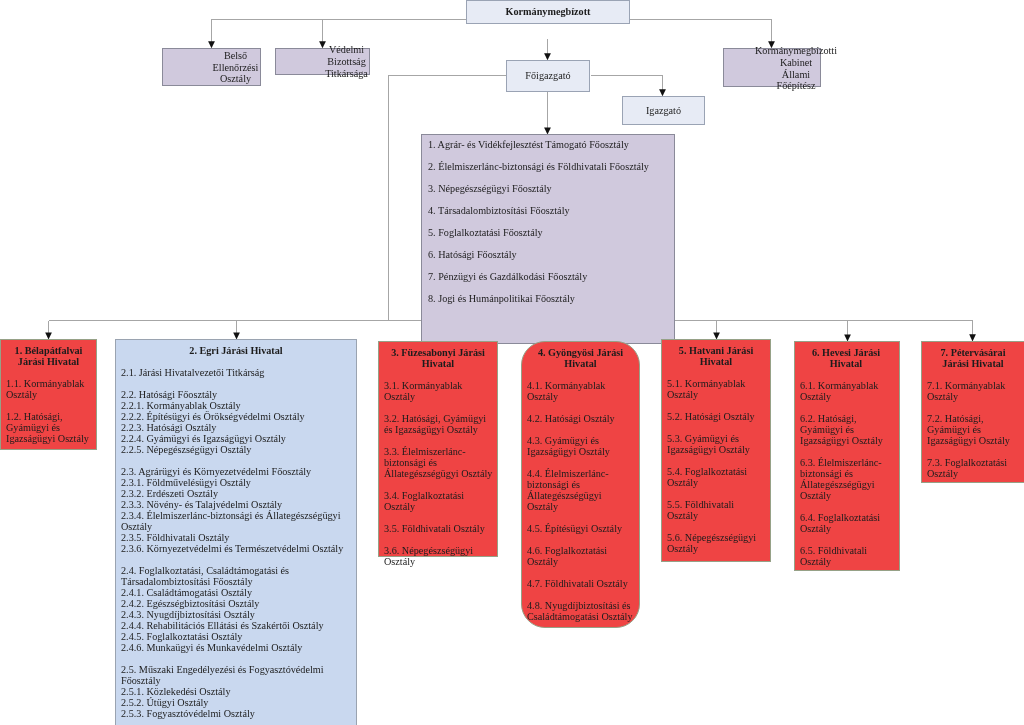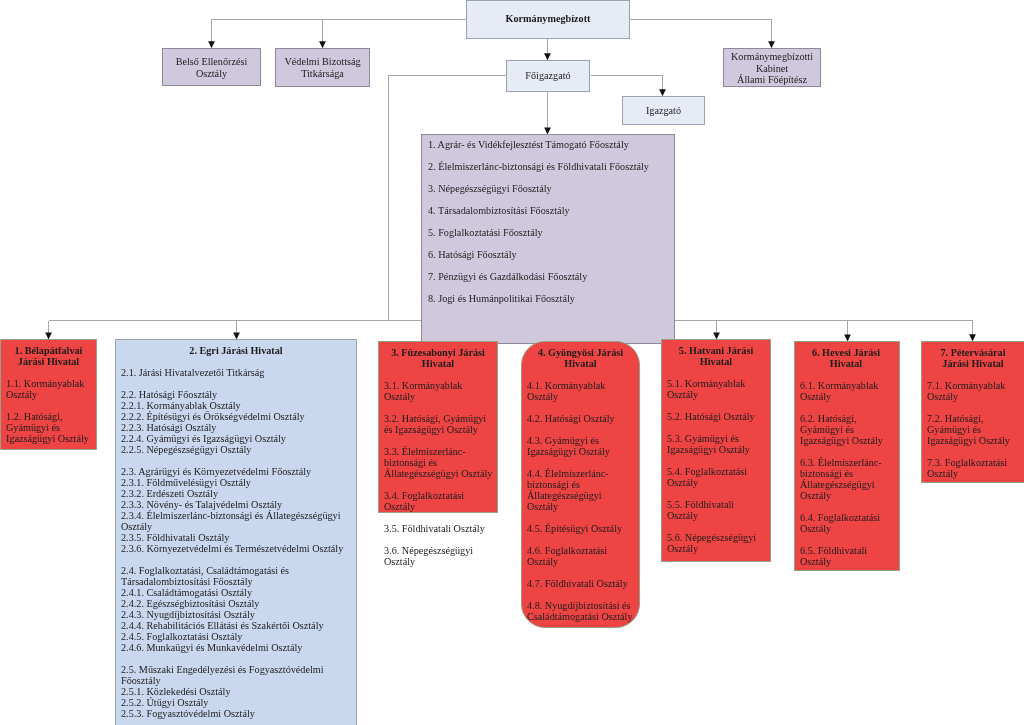--- a/index.html
+++ b/index.html
@@ -4,21 +4,21 @@
 <title>Szervezeti abra</title>
 <style>
   html,body{margin:0;padding:0;}
   body{width:1024px;height:725px;background:#ffffff;overflow:hidden;
        font-family:"Liberation Serif","DejaVu Serif",serif;
        font-size:10.2px;line-height:11px;color:#1c1c1c;}
   #chart{position:relative;width:1024px;height:725px;will-change:transform;}
   .box{position:absolute;box-sizing:border-box;border:1px solid #9a9aa8;}
   .fill-blue{background:#e7ebf5;border-color:#9aa3b4;}
   .fill-blue2{background:#c9d8ef;border-color:#9aa3b0;}
-  .fill-purple{background:#d0c9dd;border-color:#8a8a99;}
+  .fill-purple{background:#d0c9dd;border-color:#8a8a99;padding-left:48px;}
   .fill-green{background:#ef4444;border-color:#96a187;}
   .ctr{display:flex;flex-direction:column;align-items:center;justify-content:center;text-align:center;}
   .ctr > span{display:block;}
   .bxtitle{font-weight:bold;}
   svg.lines{position:absolute;left:0;top:0;pointer-events:none;}
   #dept-box .dept-item{white-space:nowrap;margin-bottom:11px;}
   .ofc{padding:5px 0 0 5px;}
   .ofc-title{font-weight:bold;text-align:center;margin-bottom:11px;}
   .ofc .grp{margin-bottom:11px;}
   .ofc .grp:last-child{margin-bottom:0;}
@@ -56,30 +56,30 @@
       <polygon points="45.2,332.4 51.9,332.4 48.5,339.4"></polygon>
       <polygon points="233.2,332.4 239.9,332.4 236.5,339.4"></polygon>
       <polygon points="435.2,334.4 441.9,334.4 438.5,341.4"></polygon>
       <polygon points="577.7,334.4 584.4,334.4 581,341.4"></polygon>
       <polygon points="713.2,332.4 719.9,332.4 716.5,339.4"></polygon>
       <polygon points="844.2,334.4 850.9,334.4 847.5,341.4"></polygon>
       <polygon points="969.2,334.2 975.9,334.2 972.5,341.4"></polygon>
     </g>
   </svg>
 
-  <div class="box fill-blue ctr" style="left:466px;top:0px;width:164px;height:39px;padding-bottom:2px;">
+  <div class="box fill-blue ctr" style="left:466px;top:0px;width:164px;height:24px;padding-bottom:2px;">
     <span class="bxtitle">Kormánymegbízott</span>
   </div>
 
   <div class="box fill-purple ctr" style="left:162px;top:48px;width:99px;height:38px;line-height:11.8px;padding-top:1px;">
     <span>Belső Ellenőrzési</span>
     <span>Osztály</span>
   </div>
 
-  <div class="box fill-purple ctr" style="left:275px;top:48px;width:95px;height:39px;line-height:11.8px;padding-top:1px;">
+  <div class="box fill-purple ctr" style="left:275px;top:48px;width:95px;height:27px;line-height:11.8px;padding-top:1px;">
     <span>Védelmi Bizottság</span>
     <span>Titkársága</span>
   </div>
 
   <div class="box fill-purple ctr" style="left:723px;top:48px;width:98px;height:39px;line-height:11.6px;padding-top:2px;">
     <span>Kormánymegbízotti</span>
     <span>Kabinet</span>
     <span>Állami Főépítész</span>
   </div>
 
@@ -147,21 +147,21 @@
         <div class="ln">2.4.5. Foglalkoztatási Osztály</div>
         <div class="ln">2.4.6. Munkaügyi és Munkavédelmi Osztály</div>
       </div>
       <div class="grp">
         <div class="ln">2.5. Műszaki Engedélyezési és Fogyasztóvédelmi Főosztály</div>
         <div class="ln">2.5.1. Közlekedési Osztály</div>
         <div class="ln">2.5.2. Útügyi Osztály</div>
         <div class="ln">2.5.3. Fogyasztóvédelmi Osztály</div>
       </div>
     </div>
-  <div class="box fill-green ofc" id="ofc2" style="left:378px;top:341px;width:120px;height:172px;padding-right:3px;">
+  <div class="box fill-green ofc" id="ofc2" style="left:378px;top:341px;width:120px;height:216px;padding-right:3px;">
       <div class="ofc-title" style="margin-left: -5px; margin-right: -3px;">
         <div>3. Füzesabonyi Járási</div>
         <div>Hivatal</div>
       </div>
       <div class="grp">
         <div class="ln">3.1. Kormányablak Osztály</div>
       </div>
       <div class="grp">
         <div class="ln">3.2. Hatósági, Gyámügyi és Igazságügyi Osztály</div>
       </div>

